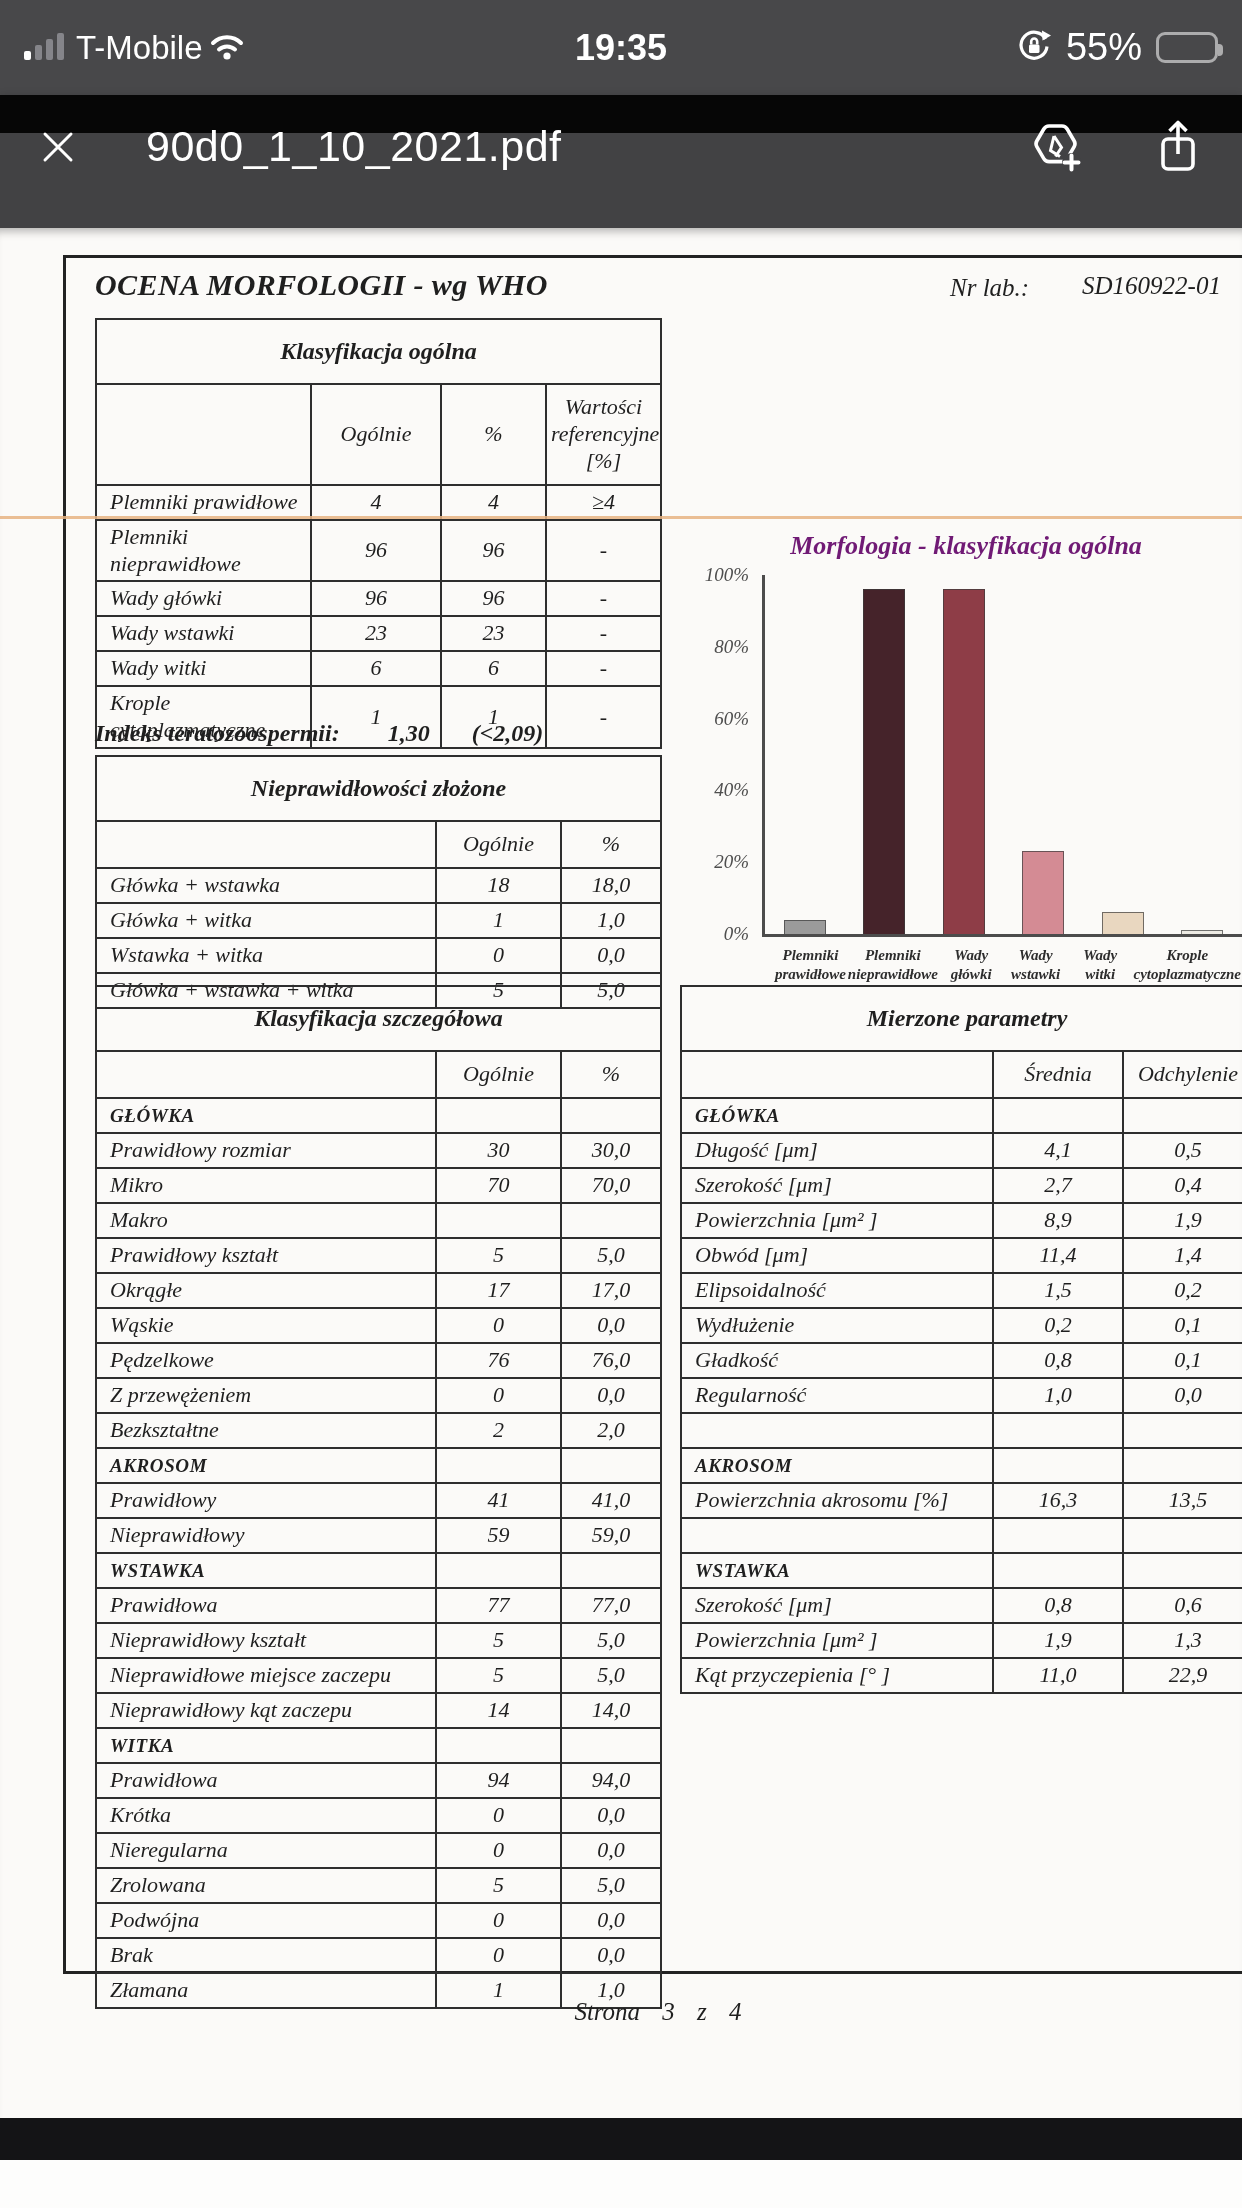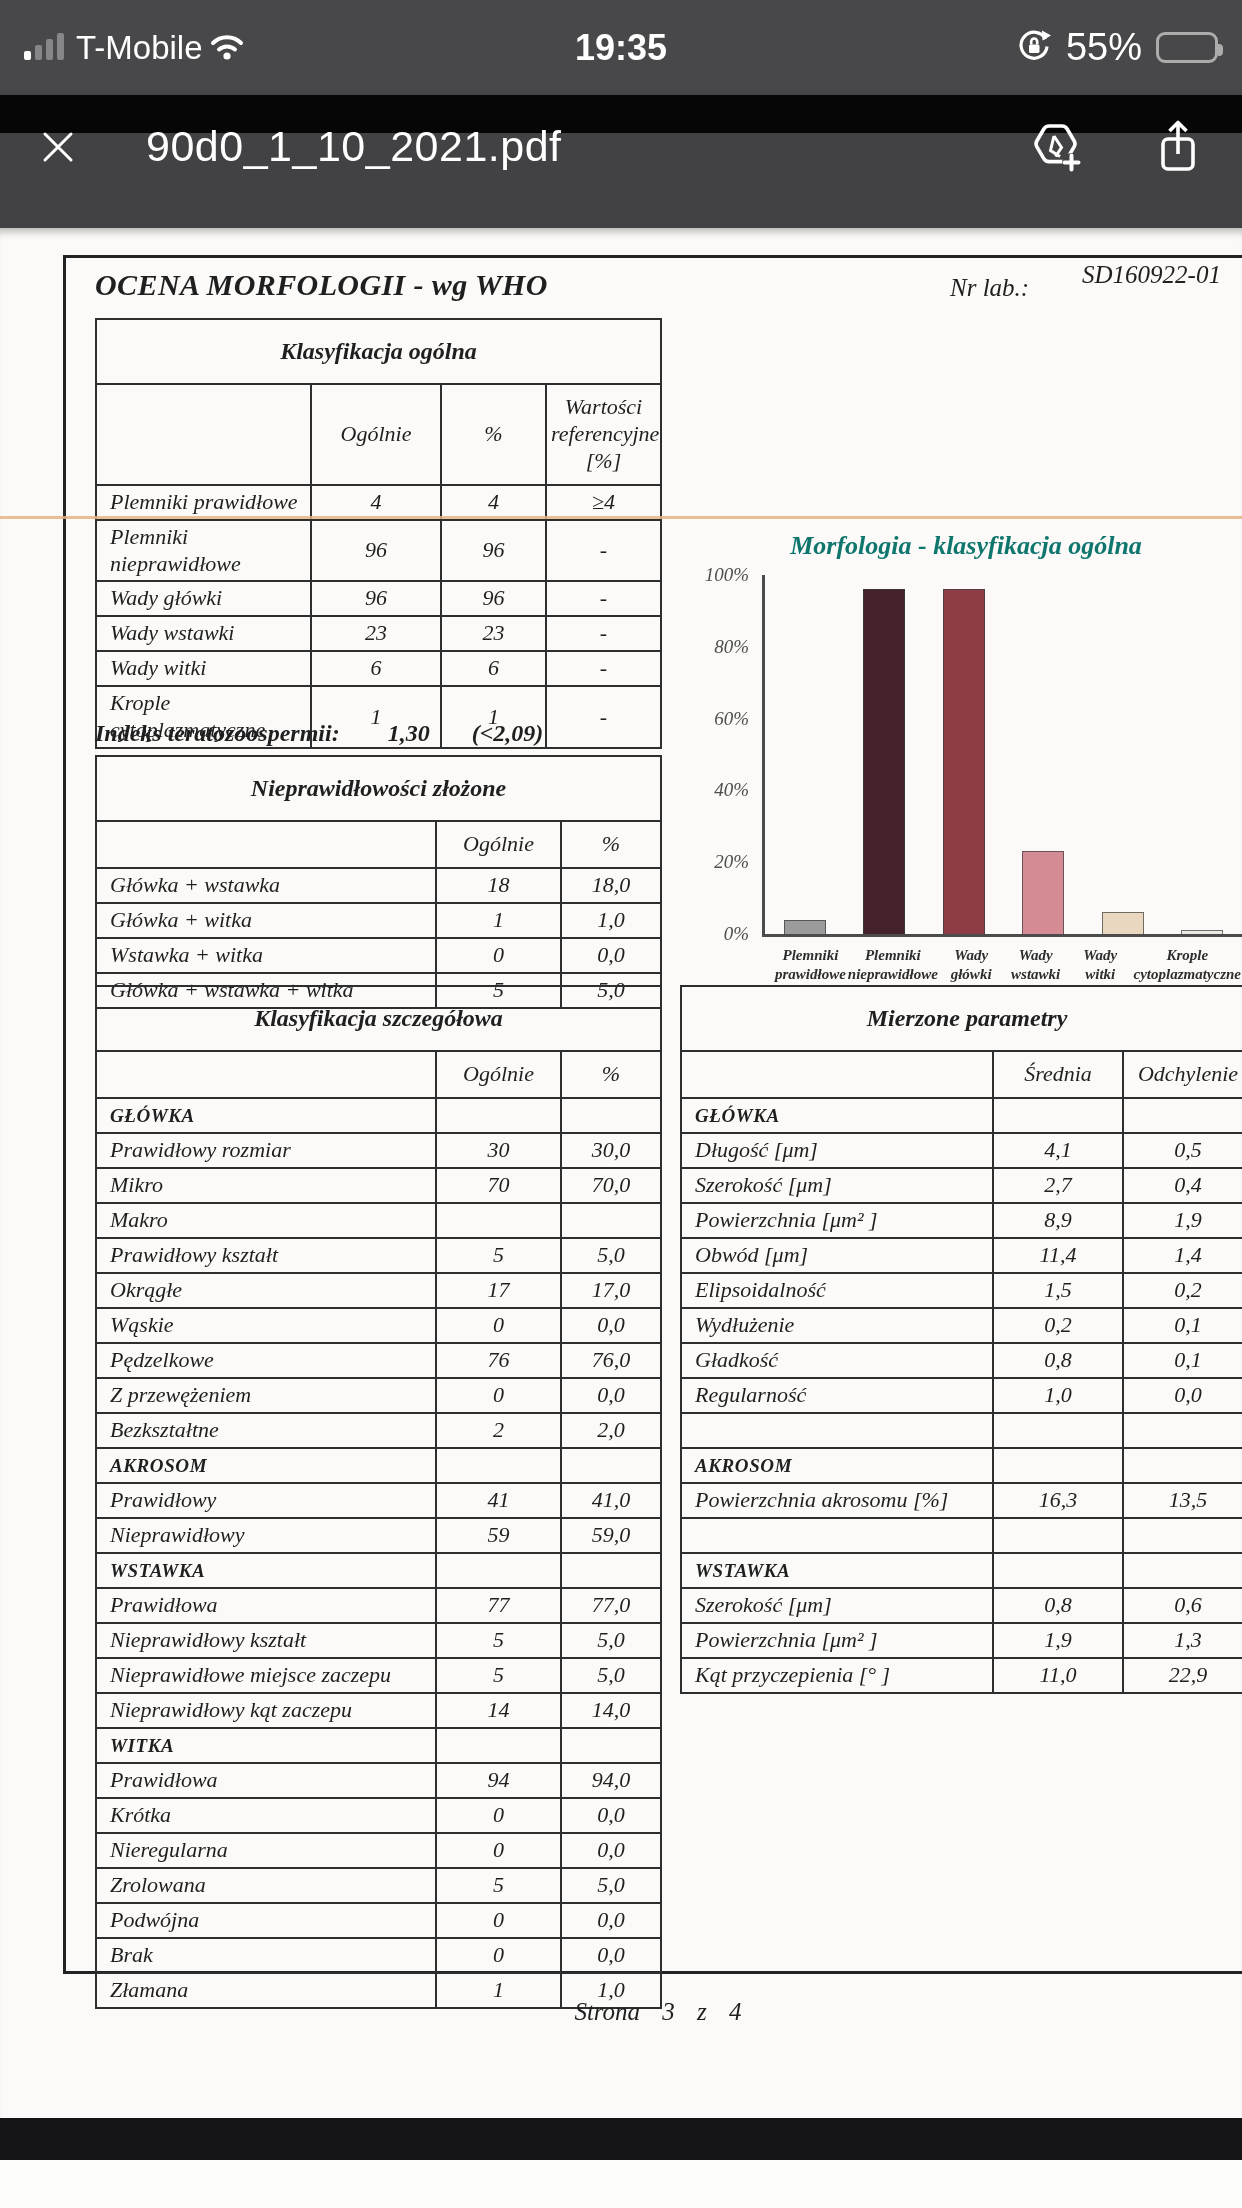--- a/index.html
+++ b/index.html
@@ -31,21 +31,21 @@
   .pdf-page { position:absolute; top:228px; left:0; width:1242px; height:1890px; background:#fbfaf8;
     box-shadow: inset 0 10px 10px -7px rgba(0,0,0,0.30); overflow:hidden;
     font-family:"Liberation Serif", serif; font-style:italic; color:#1f1f1f; }
   .page-gap { position:absolute; top:2118px; left:0; width:1242px; height:42px; background:#141416; }
   .next-page { position:absolute; top:2160px; left:0; width:1242px; height:48px; background:#fdfdfc; }
 
   .doc-frame { position:absolute; left:63px; top:27px; width:1420px; height:1719px;
     border:3px solid #232323; border-right:none; }
   .doc-title { position:absolute; left:95px; top:40px; font-size:30px; font-weight:bold; letter-spacing:0.4px; }
   .lab-label { position:absolute; left:950px; top:46px; font-size:25px; }
-  .lab-value { position:absolute; left:1082px; top:33px; font-size:25px; }
+  .lab-value { position:absolute; left:1082px; top:44px; font-size:25px; }
 
   .artifact-line { position:absolute; top:516px; left:0; width:1242px; height:3px; opacity:0.85; z-index:5; }
 
   
   table.doc-table { border-collapse:collapse; table-layout:fixed; position:absolute; background:transparent; }
   .doc-table th, .doc-table td { border:2px solid #2e2e2e; font-size:22px; line-height:1.22; padding:3px 8px; vertical-align:middle; }
   .doc-table .title-row th { font-weight:bold; font-size:24px; text-align:center; padding:17px; }
   .doc-table .header-row th { font-weight:normal; font-style:italic; text-align:center; padding:9px 4px; }
   .doc-table td:first-child { text-align:left; padding-left:13px; }
   .doc-table td { text-align:center; }
@@ -58,21 +58,21 @@
 
   .index-line { position:absolute; left:95px; top:492px; font-size:24px; font-weight:bold; }
   .index-line .val { margin-left:42px; }
   .index-line .ref { margin-left:36px; }
 
   .page-footer { position:absolute; left:63px; top:1770px; width:1190px; text-align:center;
     font-size:25px; word-spacing:16px; }
 
   
   .chart { position:absolute; left:690px; top:303px; width:552px; }
-  .chart-title { text-align:center; font-size:26px; font-weight:bold; margin-bottom:14px; color:#0f766e; }
+  .chart-title { text-align:center; font-size:26px; font-weight:bold; margin-bottom:14px; color:#701a75; }
   .chart-body { position:relative; margin-left:72px; height:362px;
     border-left:3px solid #4c4c4c; border-bottom:3px solid #4c4c4c;
     display:flex; align-items:flex-end; }
   .y-axis { position:absolute; left:-90px; top:-11px; height:calc(100% + 22px); width:80px;
     display:flex; flex-direction:column; justify-content:space-between;
     text-align:right; font-size:19px; color:#4e4e4e; padding-right:6px; }
   .bar-slot { flex:1; display:flex; justify-content:center; align-items:flex-end; height:100%; }
   .bar { width:42px; border:1px solid rgba(60,60,60,0.7); border-bottom:none; }
   .x-labels { margin-left:84px; display:flex; margin-top:9px; }
   .x-label { flex:1; text-align:center; font-size:15px; font-weight:bold; line-height:1.25; color:#2d2d2d; padding:0 1px; }

